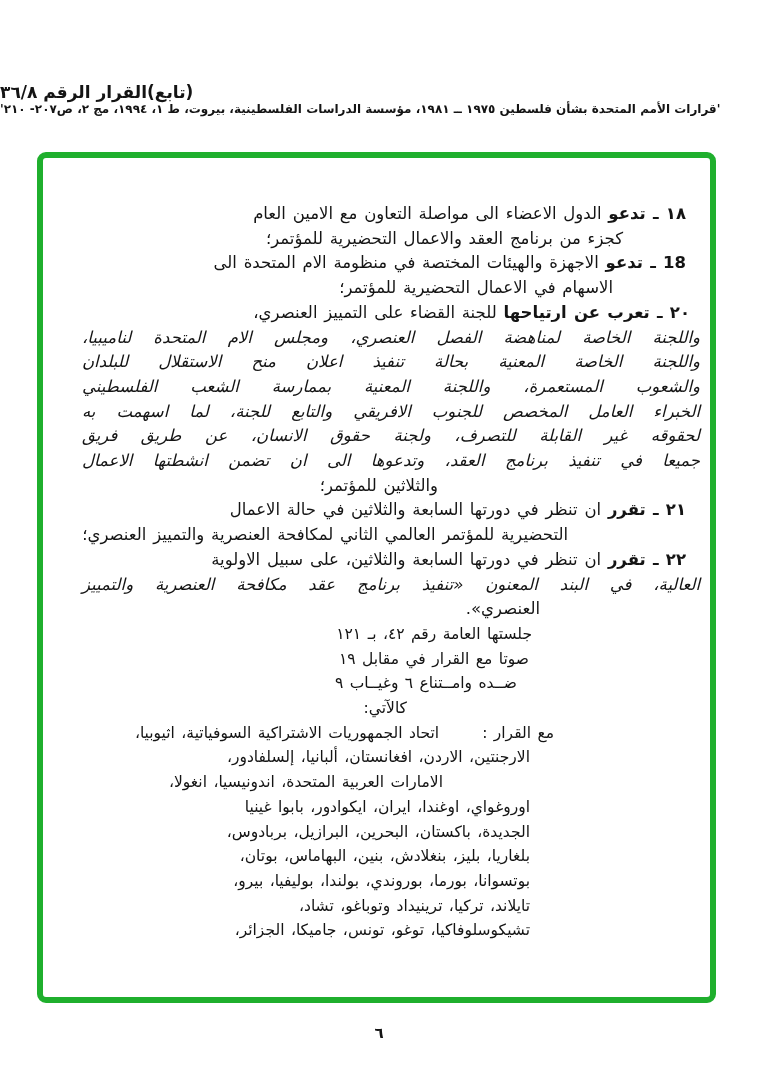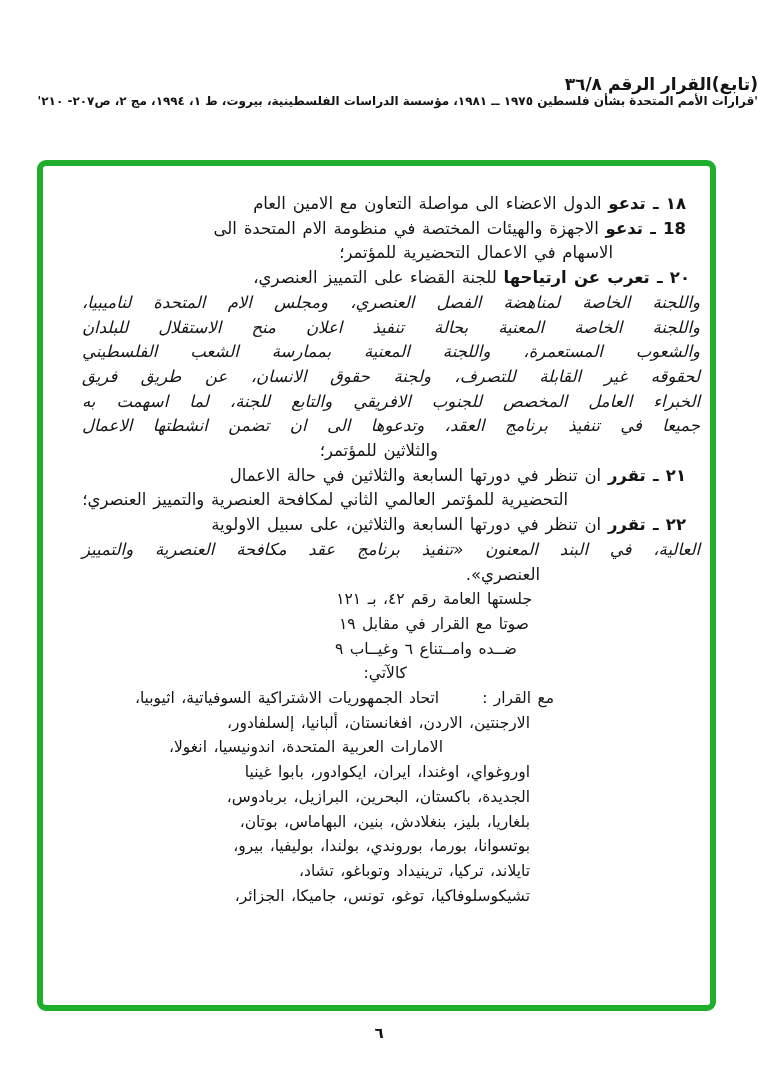--- a/index.html
+++ b/index.html
@@ -1,27 +1,27 @@
 <!DOCTYPE html>
 <html lang="ar" style="--green: #1FAF2D;"><head>
 <meta charset="utf-8">
 <style>
   html,body{margin:0;padding:0;}
   body{
     width:758px;height:1078px;background:#ffffff;position:relative;overflow:hidden;
     font-family:"DejaVu Sans",sans-serif;color:#141414;
   }
   .page{position:absolute;inset:0;}
-  .header{position:absolute;top:74px;left:0;right:0;text-align:right;direction:rtl;}
+  .header{position:absolute;top:82px;left:0;right:0;text-align:left;direction:rtl;}
   .title{font-weight:bold;font-size:17px;letter-spacing:0;}
   .source{font-weight:bold;font-size:12px;margin-top:0;white-space:nowrap;}
   .frame{
-    position:absolute;left:37px;top:160px;width:679px;height:851px;
+    position:absolute;left:37px;top:152px;width:679px;height:851px;
     box-sizing:border-box;border:6px solid var(--green,#1FAF2D);border-radius:9px;
-    padding:26px 10px 0 39px;
+    padding:44px 10px 0 39px;
   }
   .textcol{direction:rtl;font-size:16.5px;line-height:24.7px;word-spacing:1.5px;}
   .ln{text-align:right;white-space:nowrap;}
   .ln.j{white-space:normal;text-align:justify;text-align-last:justify;font-style:italic;}
   .ln b{font-weight:bold;}
   .lbl{margin-left:43px;}
   .bottom{font-size:15.5px;}
   .pagenum{
     position:absolute;top:1024px;left:0;right:0;text-align:center;
     font-weight:bold;font-size:15px;
@@ -34,32 +34,33 @@
 
   <div class="header">
     <div class="title">(تابع)القرار الرقم  ٣٦/٨</div>
     <div class="source">'قرارات الأمم المتحدة بشأن فلسطين ١٩٧٥ ــ ١٩٨١، مؤسسة الدراسات الفلسطينية، بيروت، ط ١، ١٩٩٤، مج ٢، ص٢٠٧- ٢١٠'</div>
   </div>
 
   <div class="frame">
     <div class="textcol">
       <div>
           <div class="ln" style="padding-right: 14px;"><b>١٨ ـ تدعو</b> الدول الاعضاء الى مواصلة التعاون مع الامين  العام</div>
+          <div class="ln" style="padding-right: 77px;">كجزء من برنامج العقد والاعمال التحضيرية للمؤتمر؛</div>
         </div>
       <div>
           <div class="ln" style="padding-right: 14px;"><b>18 ـ تدعو</b> الاجهزة والهيئات المختصة في منظومة الام المتحدة الى</div>
           <div class="ln" style="padding-right: 87px;">الاسهام في الاعمال التحضيرية للمؤتمر؛</div>
         </div>
       <div>
           <div class="ln" style="padding-right: 10px;"><b>٢٠ ـ تعرب عن ارتياحها</b> للجنة القضاء على التمييز العنصري،</div>
           <div class="ln j">واللجنة الخاصة لمناهضة الفصل العنصري، ومجلس الام المتحدة لناميبيا،</div>
           <div class="ln j">واللجنة الخاصة المعنية بحالة تنفيذ اعلان منح الاستقلال للبلدان</div>
           <div class="ln j">والشعوب المستعمرة، واللجنة المعنية بممارسة الشعب الفلسطيني</div>
+          <div class="ln j">الخبراء العامل المخصص للجنوب الافريقي والتابع للجنة، لما اسهمت به</div>
           <div class="ln j">لحقوقه غير القابلة للتصرف، ولجنة حقوق الانسان، عن طريق فريق</div>
-          <div class="ln j">الخبراء العامل المخصص للجنوب الافريقي والتابع للجنة، لما اسهمت به</div>
           <div class="ln j">جميعا في تنفيذ برنامج العقد، وتدعوها الى ان تضمن انشطتها الاعمال</div>
           <div class="ln" style="padding-right: 262px;">والثلاثين للمؤتمر؛</div>
         </div>
       <div>
           <div class="ln" style="padding-right: 14px;"><b>٢١ ـ تقرر</b> ان تنظر في دورتها السابعة والثلاثين في حالة الاعمال</div>
           <div class="ln" style="padding-right: 132px;">التحضيرية للمؤتمر العالمي الثاني لمكافحة العنصرية والتمييز العنصري؛</div>
         </div>
       <div>
           <div class="ln" style="padding-right: 14px;"><b>٢٢ ـ تقرر</b> ان تنظر في دورتها السابعة والثلاثين، على سبيل الاولوية</div>
           <div class="ln j">العالية، في البند المعنون «تنفيذ برنامج عقد مكافحة العنصرية والتمييز</div>

